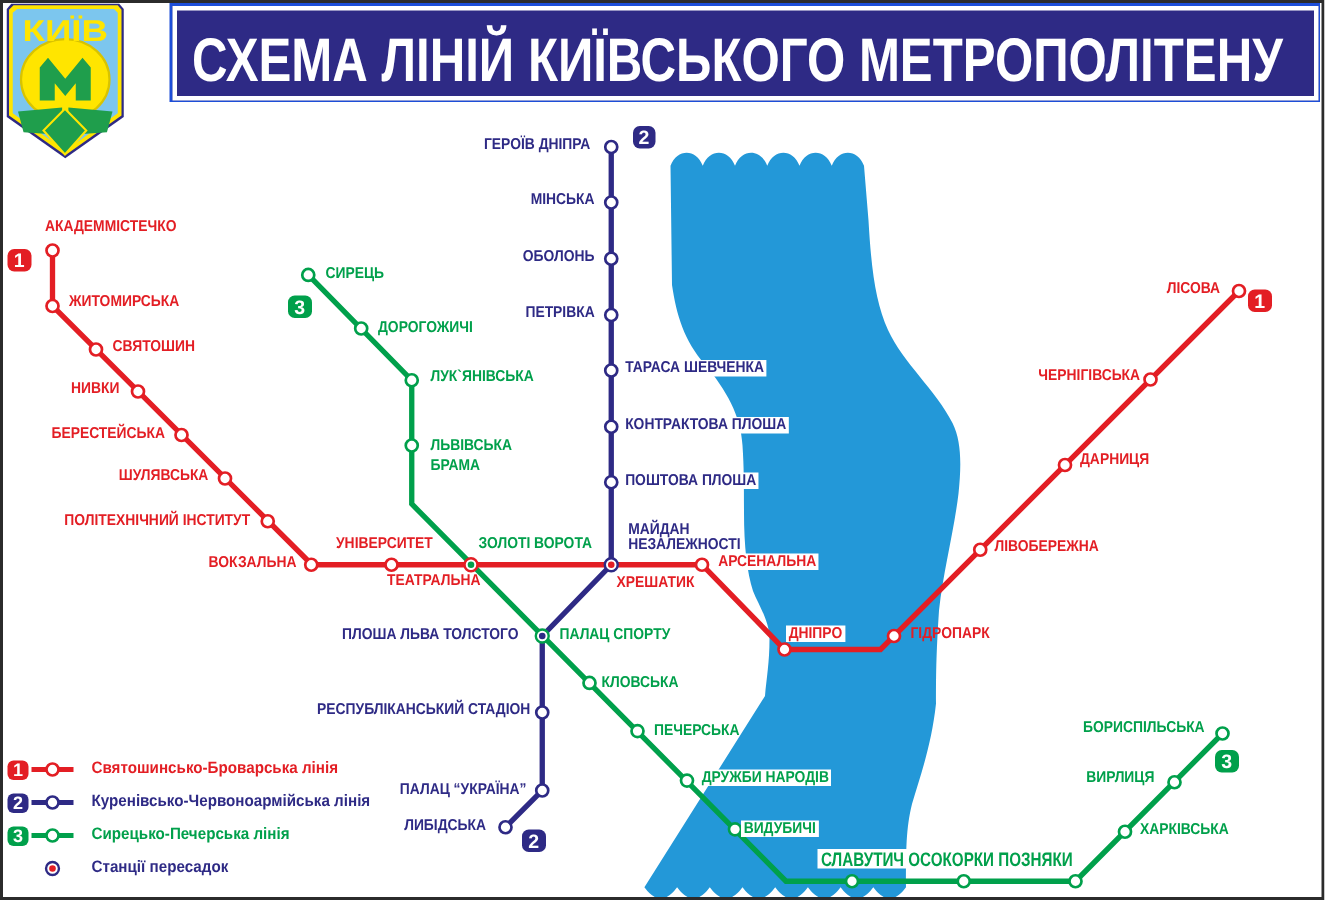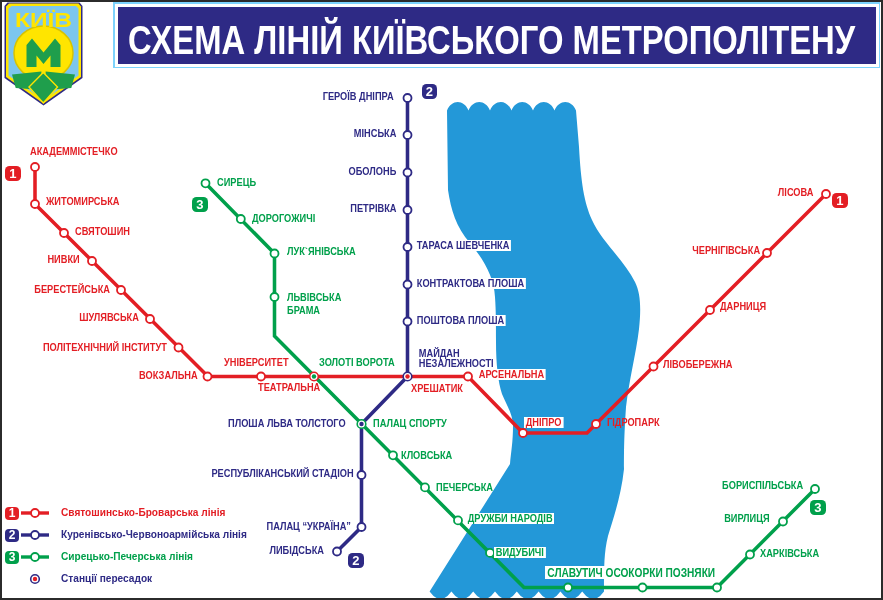--- a/index.html
+++ b/index.html
@@ -14,21 +14,21 @@
 .b{color:#2e2a85;}
 .g{color:#00a04b;}
 .box{background:#fff;padding:0 2px;}
 .leg{font-size:11px;transform:scaleX(0.92);}
 .badge{position:absolute;width:15.5px;height:15px;border-radius:4.5px;color:#fff;font-weight:bold;
   font-size:13px;line-height:15px;text-align:center;font-family:"Liberation Sans",sans-serif;}
 .badge.r1{background:#e31e24;}
 .badge.b2{background:#2e2a85;}
 .badge.g3{background:#00a04b;}
 .badge.sm{width:14px;height:13.5px;line-height:13.5px;font-size:12px;border-radius:4px;}
-#banner{position:absolute;left:111px;top:0px;width:767px;height:66px;background:#7dd3fc;
+#banner{position:absolute;left:111px;top:0px;width:767px;height:66px;background:#1d4ed8;
   box-sizing:border-box;padding:1.5px;}
 #banner .in{width:100%;height:100%;box-sizing:border-box;background:#2e2a85;border:3px solid #fff;
   position:relative;}
 #banner .t{position:absolute;left:10px;top:18.5px;color:#fff;font-weight:bold;font-size:41px;
   line-height:30px;white-space:nowrap;transform:scaleX(0.80);transform-origin:0 0;}
 </style>
 </head>
 <body>
 <div id="stage">
 

